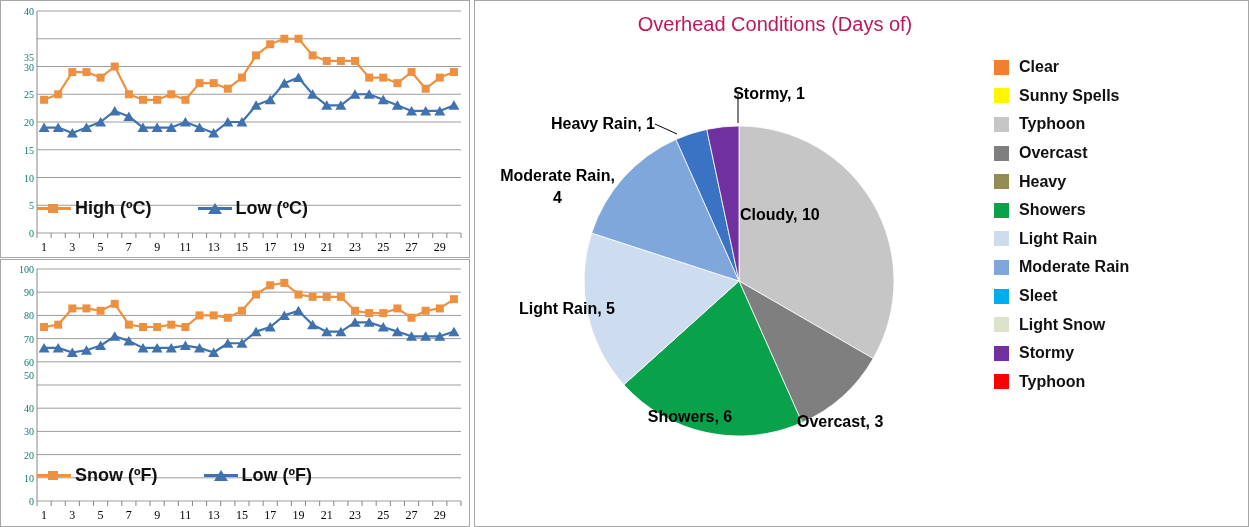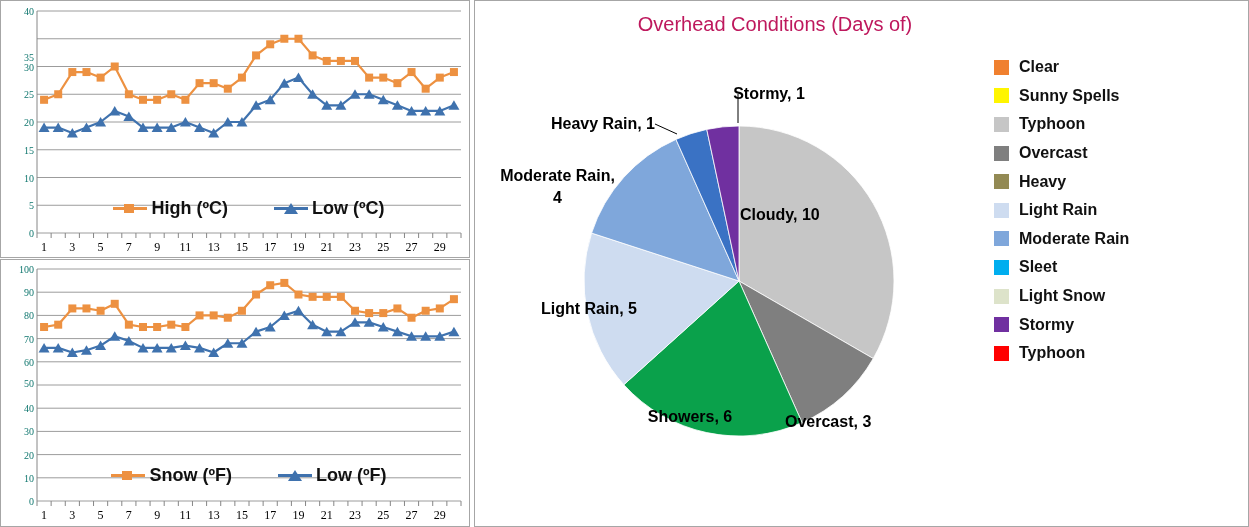--- a/index.html
+++ b/index.html
@@ -20,21 +20,21 @@
   
   .linechart{position:absolute;inset:0;}
   .lc-ylabels{position:absolute;left:0;top:0;width:34px;height:100%;}
   .lc-ylabel{position:absolute;right:3px;transform:translateY(-50%);
     font-size:10px;color:#0f766e;font-family:"Liberation Serif",serif;white-space:nowrap;}
   .lc-plot{position:absolute;overflow:visible;}
   .lc-xlabels{position:absolute;left:0;width:100%;}
   .lc-xlabel{position:absolute;transform:translateX(-50%);
     font-size:12px;color:#000;font-family:"Liberation Serif",serif;}
 
-  .lc-legend{position:absolute;display:flex;align-items:center;justify-content:center;gap:46px;}
+  .lc-legend{position:absolute;display:flex;align-items:center;gap:46px;}
   .lc-legend-item{display:flex;align-items:center;gap:4px;}
   .lc-legend-text{font-size:18px;font-weight:bold;color:#111;font-family:"Liberation Sans",sans-serif;}
   .lc-key{width:34px;height:12px;position:relative;}
   .lc-key .bar{position:absolute;top:5px;left:0;width:34px;height:2.5px;}
   .lc-key .sq{position:absolute;top:2px;left:11px;width:10px;height:9px;}
   .lc-key .tri{position:absolute;top:1px;left:10px;width:0;height:0;
     border-left:7px solid transparent;border-right:7px solid transparent;}
 
   
   #pie-title{position:absolute;left:0;top:12px;width:600px;text-align:center;
@@ -208,21 +208,21 @@
   </div>
 
   <div class="panel" id="panel-fahrenheit">
     <div class="linechart">
       <div class="lc-ylabels" id="f-ylabels" style="width: 36px;">
           <div class="lc-ylabel" style="top: 241px;">0</div>
           <div class="lc-ylabel" style="top: 217.8px;">10</div>
           <div class="lc-ylabel" style="top: 194.6px;">20</div>
           <div class="lc-ylabel" style="top: 171.4px;">30</div>
           <div class="lc-ylabel" style="top: 148.2px;">40</div>
-          <div class="lc-ylabel" style="top: 123px;">50</div>
+          <div class="lc-ylabel" style="top: 115px;">50</div>
           <div class="lc-ylabel" style="top: 101.8px;">60</div>
           <div class="lc-ylabel" style="top: 78.6px;">70</div>
           <div class="lc-ylabel" style="top: 55.4px;">80</div>
           <div class="lc-ylabel" style="top: 32.2px;">90</div>
           <div class="lc-ylabel" style="top: 9px;">100</div>
         </div>
       <svg class="lc-plot" id="f-plot" width="426" height="246" style="left: 36px; top: 9px;">
           <line x1="0" y1="232" x2="424" y2="232" stroke="#9C9C9C" stroke-width="1"></line>
           <line x1="0" y1="208.8" x2="424" y2="208.8" stroke="#9C9C9C" stroke-width="1"></line>
           <line x1="0" y1="185.6" x2="424" y2="185.6" stroke="#9C9C9C" stroke-width="1"></line>
@@ -376,23 +376,23 @@
         <path d="M 264 280 L 200.95582032325098 138.40045406539684 A 155 155 0 0 1 231.77368792324737 128.3871218862601 Z" fill="#3A72C4" stroke="#ffffff" stroke-width="0.8"></path>
         <path d="M 264 280 L 231.77368792324737 128.3871218862601 A 155 155 0 0 1 264.0000000000001 125 Z" fill="#7030A0" stroke="#ffffff" stroke-width="0.8"></path>
         <line x1="263" y1="122" x2="263" y2="93" stroke="#000" stroke-width="1"></line>
         <line x1="202" y1="133" x2="180" y2="123" stroke="#000" stroke-width="1"></line>
       </svg>
     <div id="pie-labels">
         <div class="pie-label" style="left: 229px; top: 82px; width: 130px; text-align: center;">Stormy, 1</div>
         <div class="pie-label" style="left: 40px; top: 112px; width: 140px; text-align: right;">Heavy Rain, 1</div>
         <div class="pie-label" style="left: 10px; top: 164px; width: 145px; text-align: center;">Moderate Rain,
 4</div>
-        <div class="pie-label" style="left: 44px; top: 297px; width: 140px; text-align: center;">Light Rain, 5</div>
+        <div class="pie-label" style="left: 44px; top: 297px; width: 140px; text-align: left;">Light Rain, 5</div>
         <div class="pie-label" style="left: 145px; top: 405px; width: 140px; text-align: center;">Showers, 6</div>
-        <div class="pie-label" style="left: 310px; top: 410px; width: 140px; text-align: left;">Overcast, 3</div>
+        <div class="pie-label" style="left: 322px; top: 410px; width: 140px; text-align: left;">Overcast, 3</div>
         <div class="pie-label" style="left: 265px; top: 203px; width: 150px; text-align: left;">Cloudy, 10</div>
       </div>
     <div id="pie-legend">
         <div class="pl-item">
           <span class="pl-swatch" style="background: rgb(240, 128, 47);"></span>
           <span class="pl-text">Clear</span>
         </div>
         <div class="pl-item">
           <span class="pl-swatch" style="background: rgb(255, 245, 0);"></span>
           <span class="pl-text">Sunny Spells</span>
@@ -403,20 +403,24 @@
         </div>
         <div class="pl-item">
           <span class="pl-swatch" style="background: rgb(127, 127, 127);"></span>
           <span class="pl-text">Overcast</span>
         </div>
         <div class="pl-item">
           <span class="pl-swatch" style="background: rgb(147, 138, 84);"></span>
           <span class="pl-text">Heavy</span>
         </div>
         <div class="pl-item">
+          <span class="pl-swatch" style="background: rgb(10, 161, 75);"></span>
+          <span class="pl-text">Showers</span>
+        </div>
+        <div class="pl-item">
           <span class="pl-swatch" style="background: rgb(206, 220, 240);"></span>
           <span class="pl-text">Light Rain</span>
         </div>
         <div class="pl-item">
           <span class="pl-swatch" style="background: rgb(127, 167, 219);"></span>
           <span class="pl-text">Moderate Rain</span>
         </div>
         <div class="pl-item">
           <span class="pl-swatch" style="background: rgb(0, 174, 239);"></span>
           <span class="pl-text">Sleet</span>

